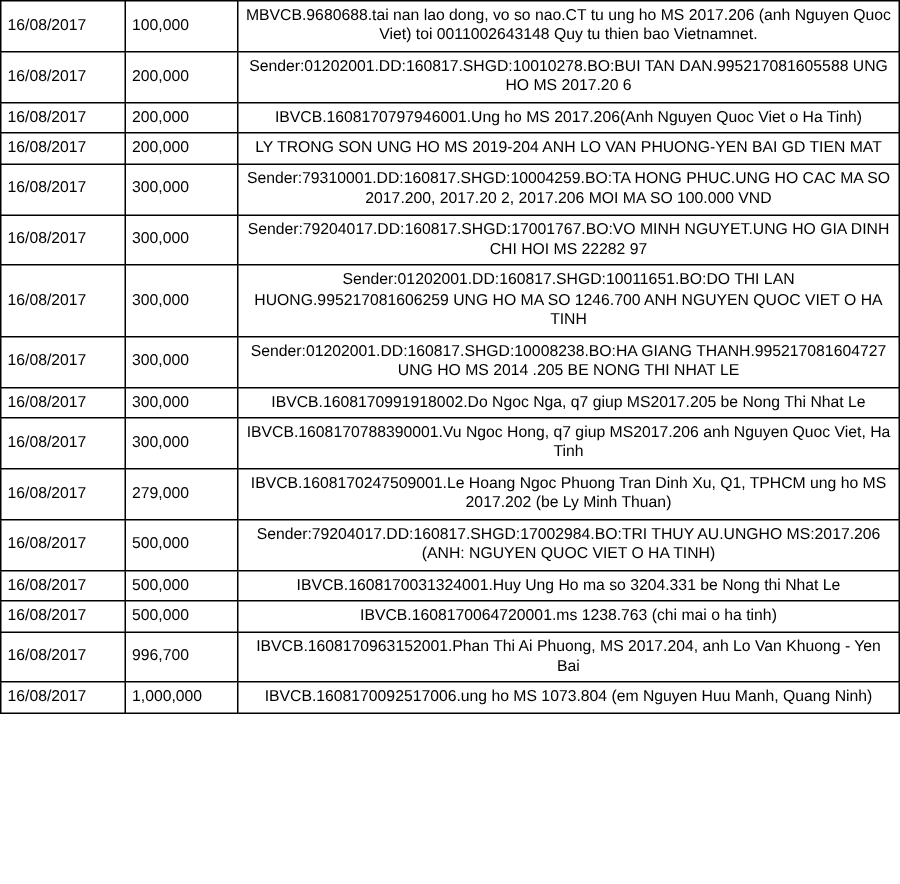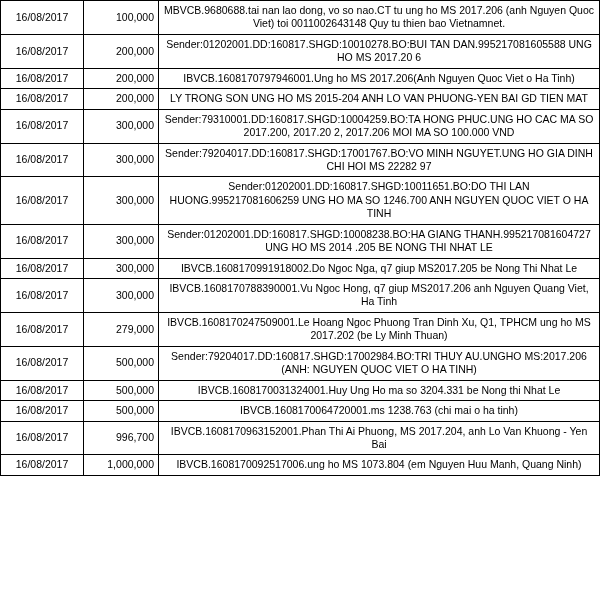--- a/index.html
+++ b/index.html
@@ -21,27 +21,25 @@
   }
   table.donation-table td {
     border: 1px solid #000000;
     font-size: 10.5px;
     line-height: 1.28;
     padding: 3px 4px;
     vertical-align: middle;
   }
   td.col-date {
     width: 74px;
-    text-align: center;
     white-space: nowrap;
     margin-left: 32px;
   }
   td.col-amount {
     width: 66px;
-    text-align: right;
     padding-right: 7px;
     white-space: nowrap;
   }
   td.col-detail {
     text-align: center;
     margin-left: 34px;
   }
 </style>
 </head>
 <body>
@@ -59,21 +57,21 @@
         <td class="col-detail">Sender:01202001.DD:160817.SHGD:10010278.BO:BUI TAN DAN.995217081605588 UNG HO MS 2017.20 6</td>
       </tr>
       <tr>
         <td class="col-date">16/08/2017</td>
         <td class="col-amount">200,000</td>
         <td class="col-detail">IBVCB.1608170797946001.Ung ho MS 2017.206(Anh Nguyen Quoc Viet o Ha Tinh)</td>
       </tr>
       <tr>
         <td class="col-date">16/08/2017</td>
         <td class="col-amount">200,000</td>
-        <td class="col-detail">LY TRONG SON UNG HO MS 2015-204 ANH LO VAN PHUONG-YEN BAI GD TIEN MAT</td>
+        <td class="col-detail">LY TRONG SON UNG HO MS 2019-204 ANH LO VAN PHUONG-YEN BAI GD TIEN MAT</td>
       </tr>
       <tr>
         <td class="col-date">16/08/2017</td>
         <td class="col-amount">300,000</td>
         <td class="col-detail">Sender:79310001.DD:160817.SHGD:10004259.BO:TA HONG PHUC.UNG HO CAC MA SO 2017.200, 2017.20 2, 2017.206 MOI MA SO 100.000 VND</td>
       </tr>
       <tr>
         <td class="col-date">16/08/2017</td>
         <td class="col-amount">300,000</td>
         <td class="col-detail">Sender:79204017.DD:160817.SHGD:17001767.BO:VO MINH NGUYET.UNG HO GIA DINH CHI HOI MS 22282 97</td>
@@ -89,21 +87,21 @@
         <td class="col-detail">Sender:01202001.DD:160817.SHGD:10008238.BO:HA GIANG THANH.995217081604727 UNG HO MS 2014 .205 BE NONG THI NHAT LE</td>
       </tr>
       <tr>
         <td class="col-date">16/08/2017</td>
         <td class="col-amount">300,000</td>
         <td class="col-detail">IBVCB.1608170991918002.Do Ngoc Nga, q7 giup MS2017.205 be Nong Thi Nhat Le</td>
       </tr>
       <tr>
         <td class="col-date">16/08/2017</td>
         <td class="col-amount">300,000</td>
-        <td class="col-detail">IBVCB.1608170788390001.Vu Ngoc Hong, q7 giup MS2017.206 anh Nguyen Quang Viet, Ha Tinh</td>
+        <td class="col-detail">IBVCB.1608170788390001.Vu Ngoc Hong, q7 giup MS2017.206 anh Nguyen Quoc Viet, Ha Tinh</td>
       </tr>
       <tr>
         <td class="col-date">16/08/2017</td>
         <td class="col-amount">279,000</td>
         <td class="col-detail">IBVCB.1608170247509001.Le Hoang Ngoc Phuong Tran Dinh Xu, Q1, TPHCM ung ho MS 2017.202 (be Ly Minh Thuan)</td>
       </tr>
       <tr>
         <td class="col-date">16/08/2017</td>
         <td class="col-amount">500,000</td>
         <td class="col-detail">Sender:79204017.DD:160817.SHGD:17002984.BO:TRI THUY AU.UNGHO MS:2017.206 (ANH: NGUYEN QUOC VIET O HA TINH)</td>

